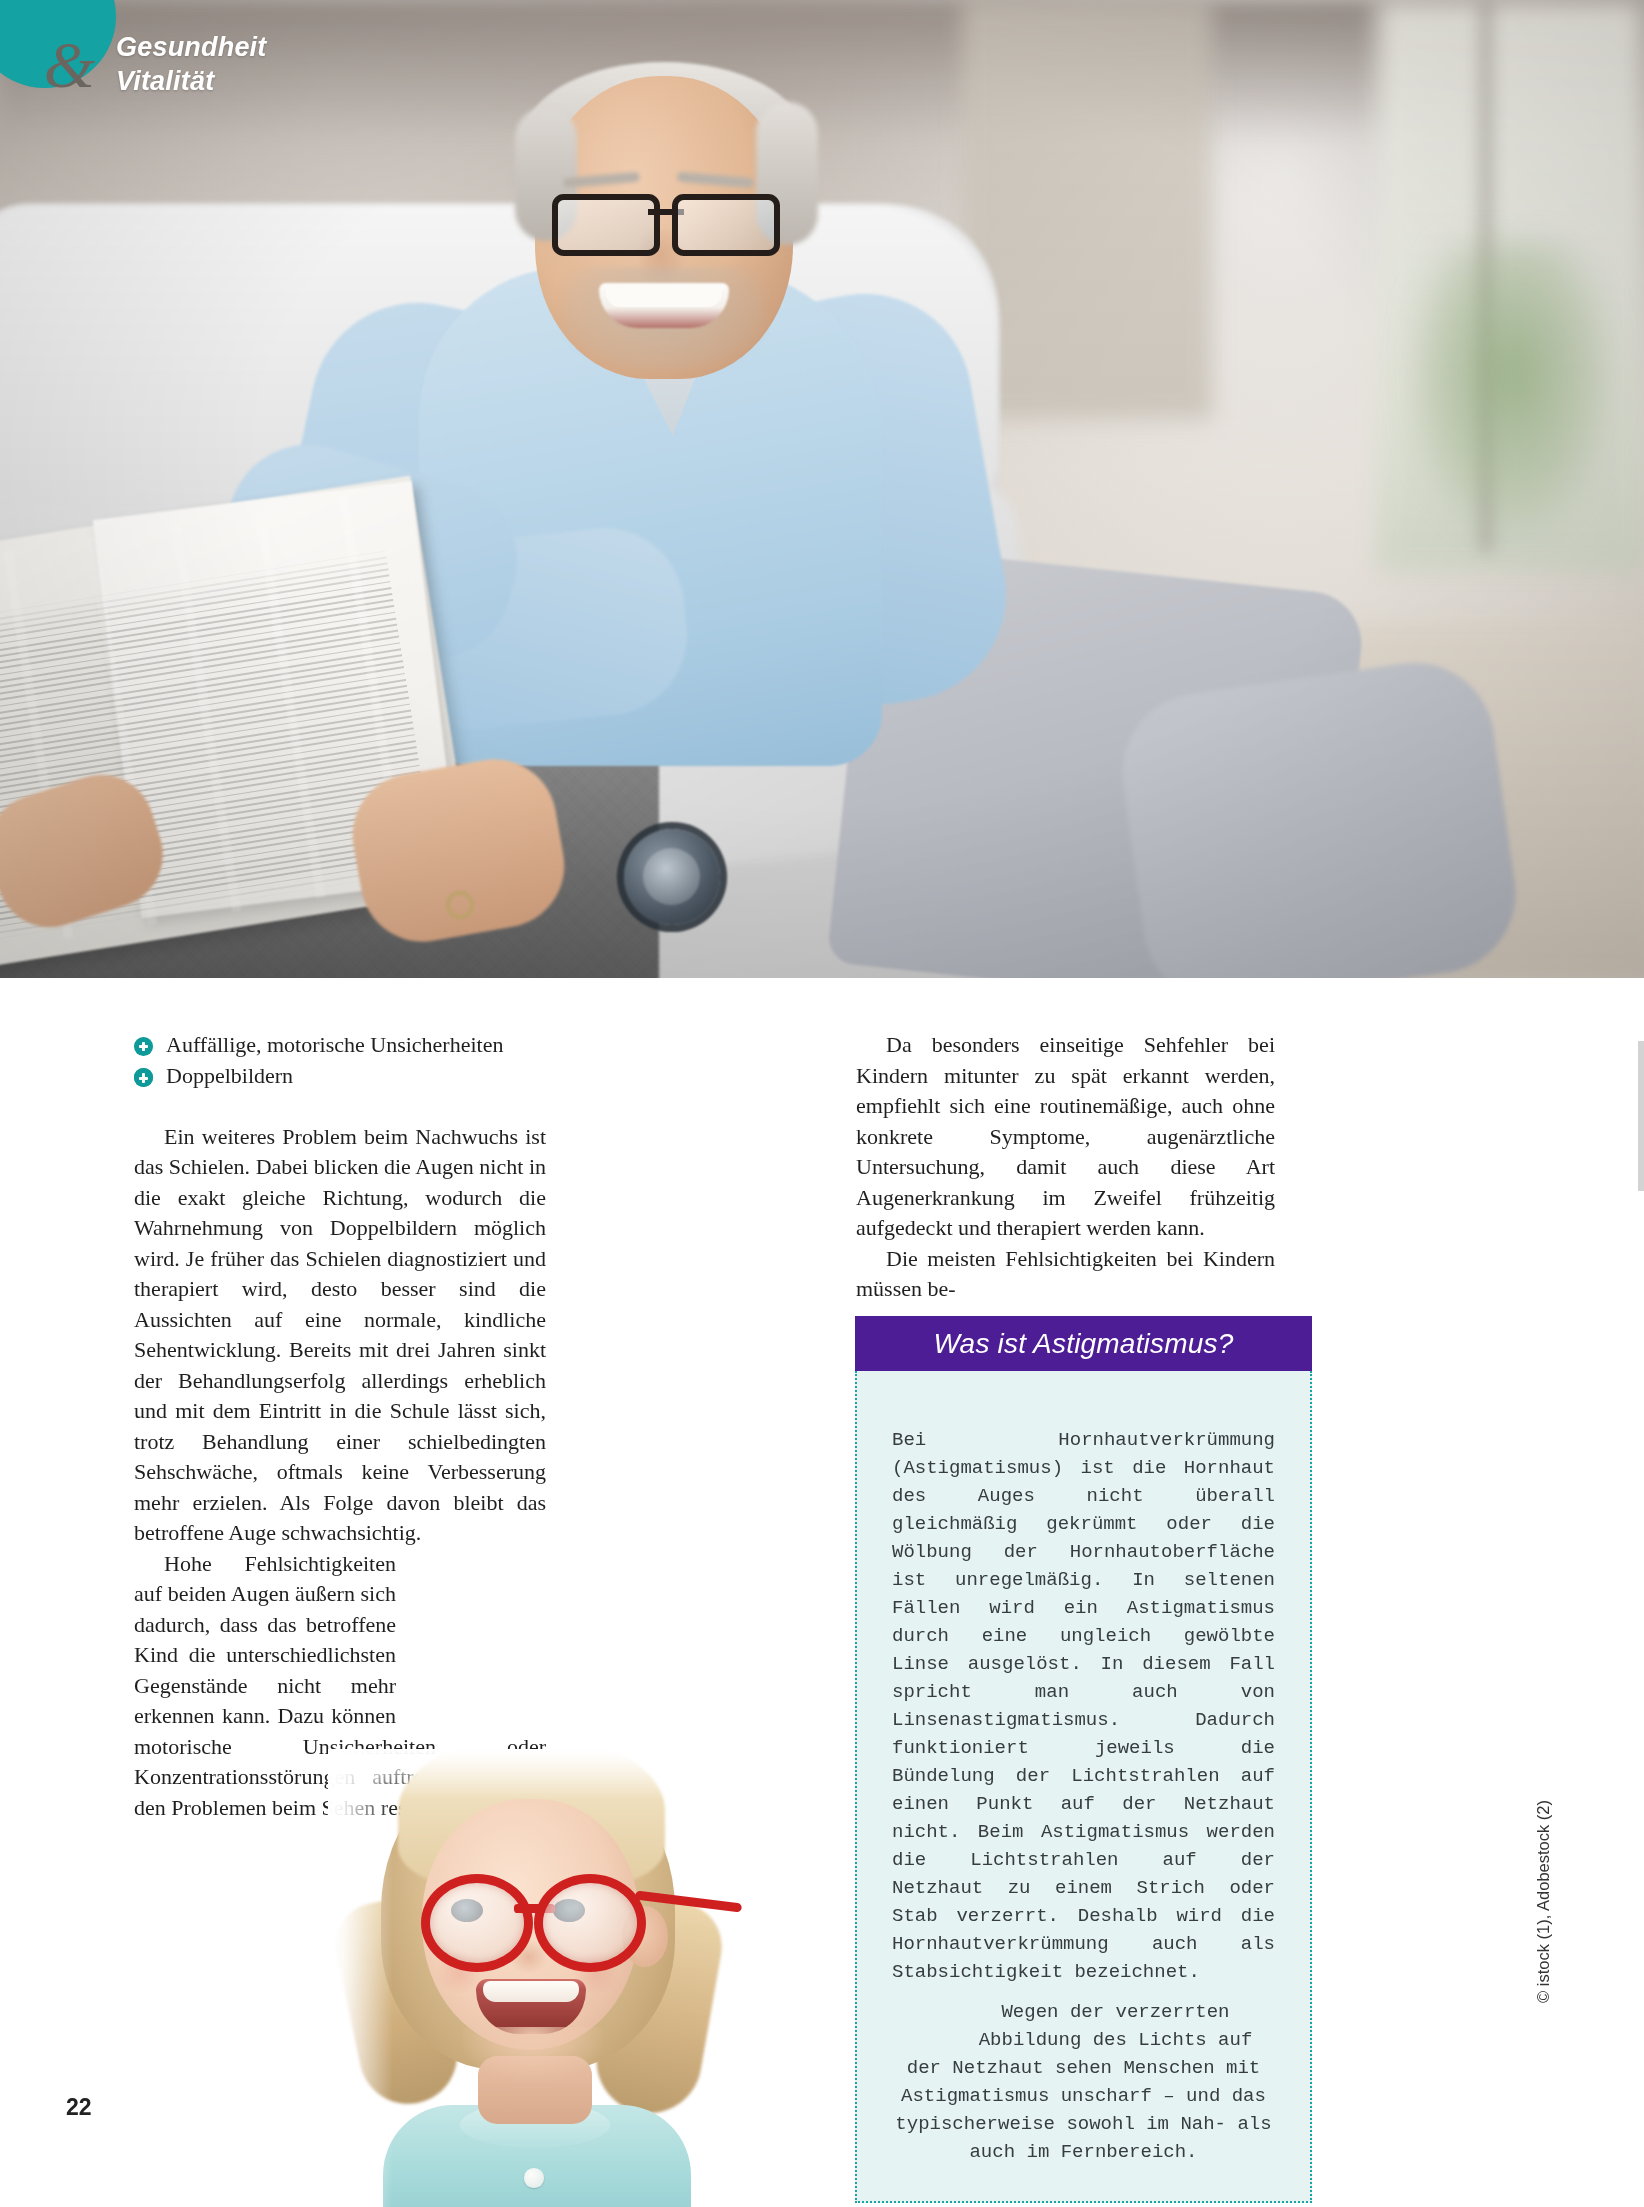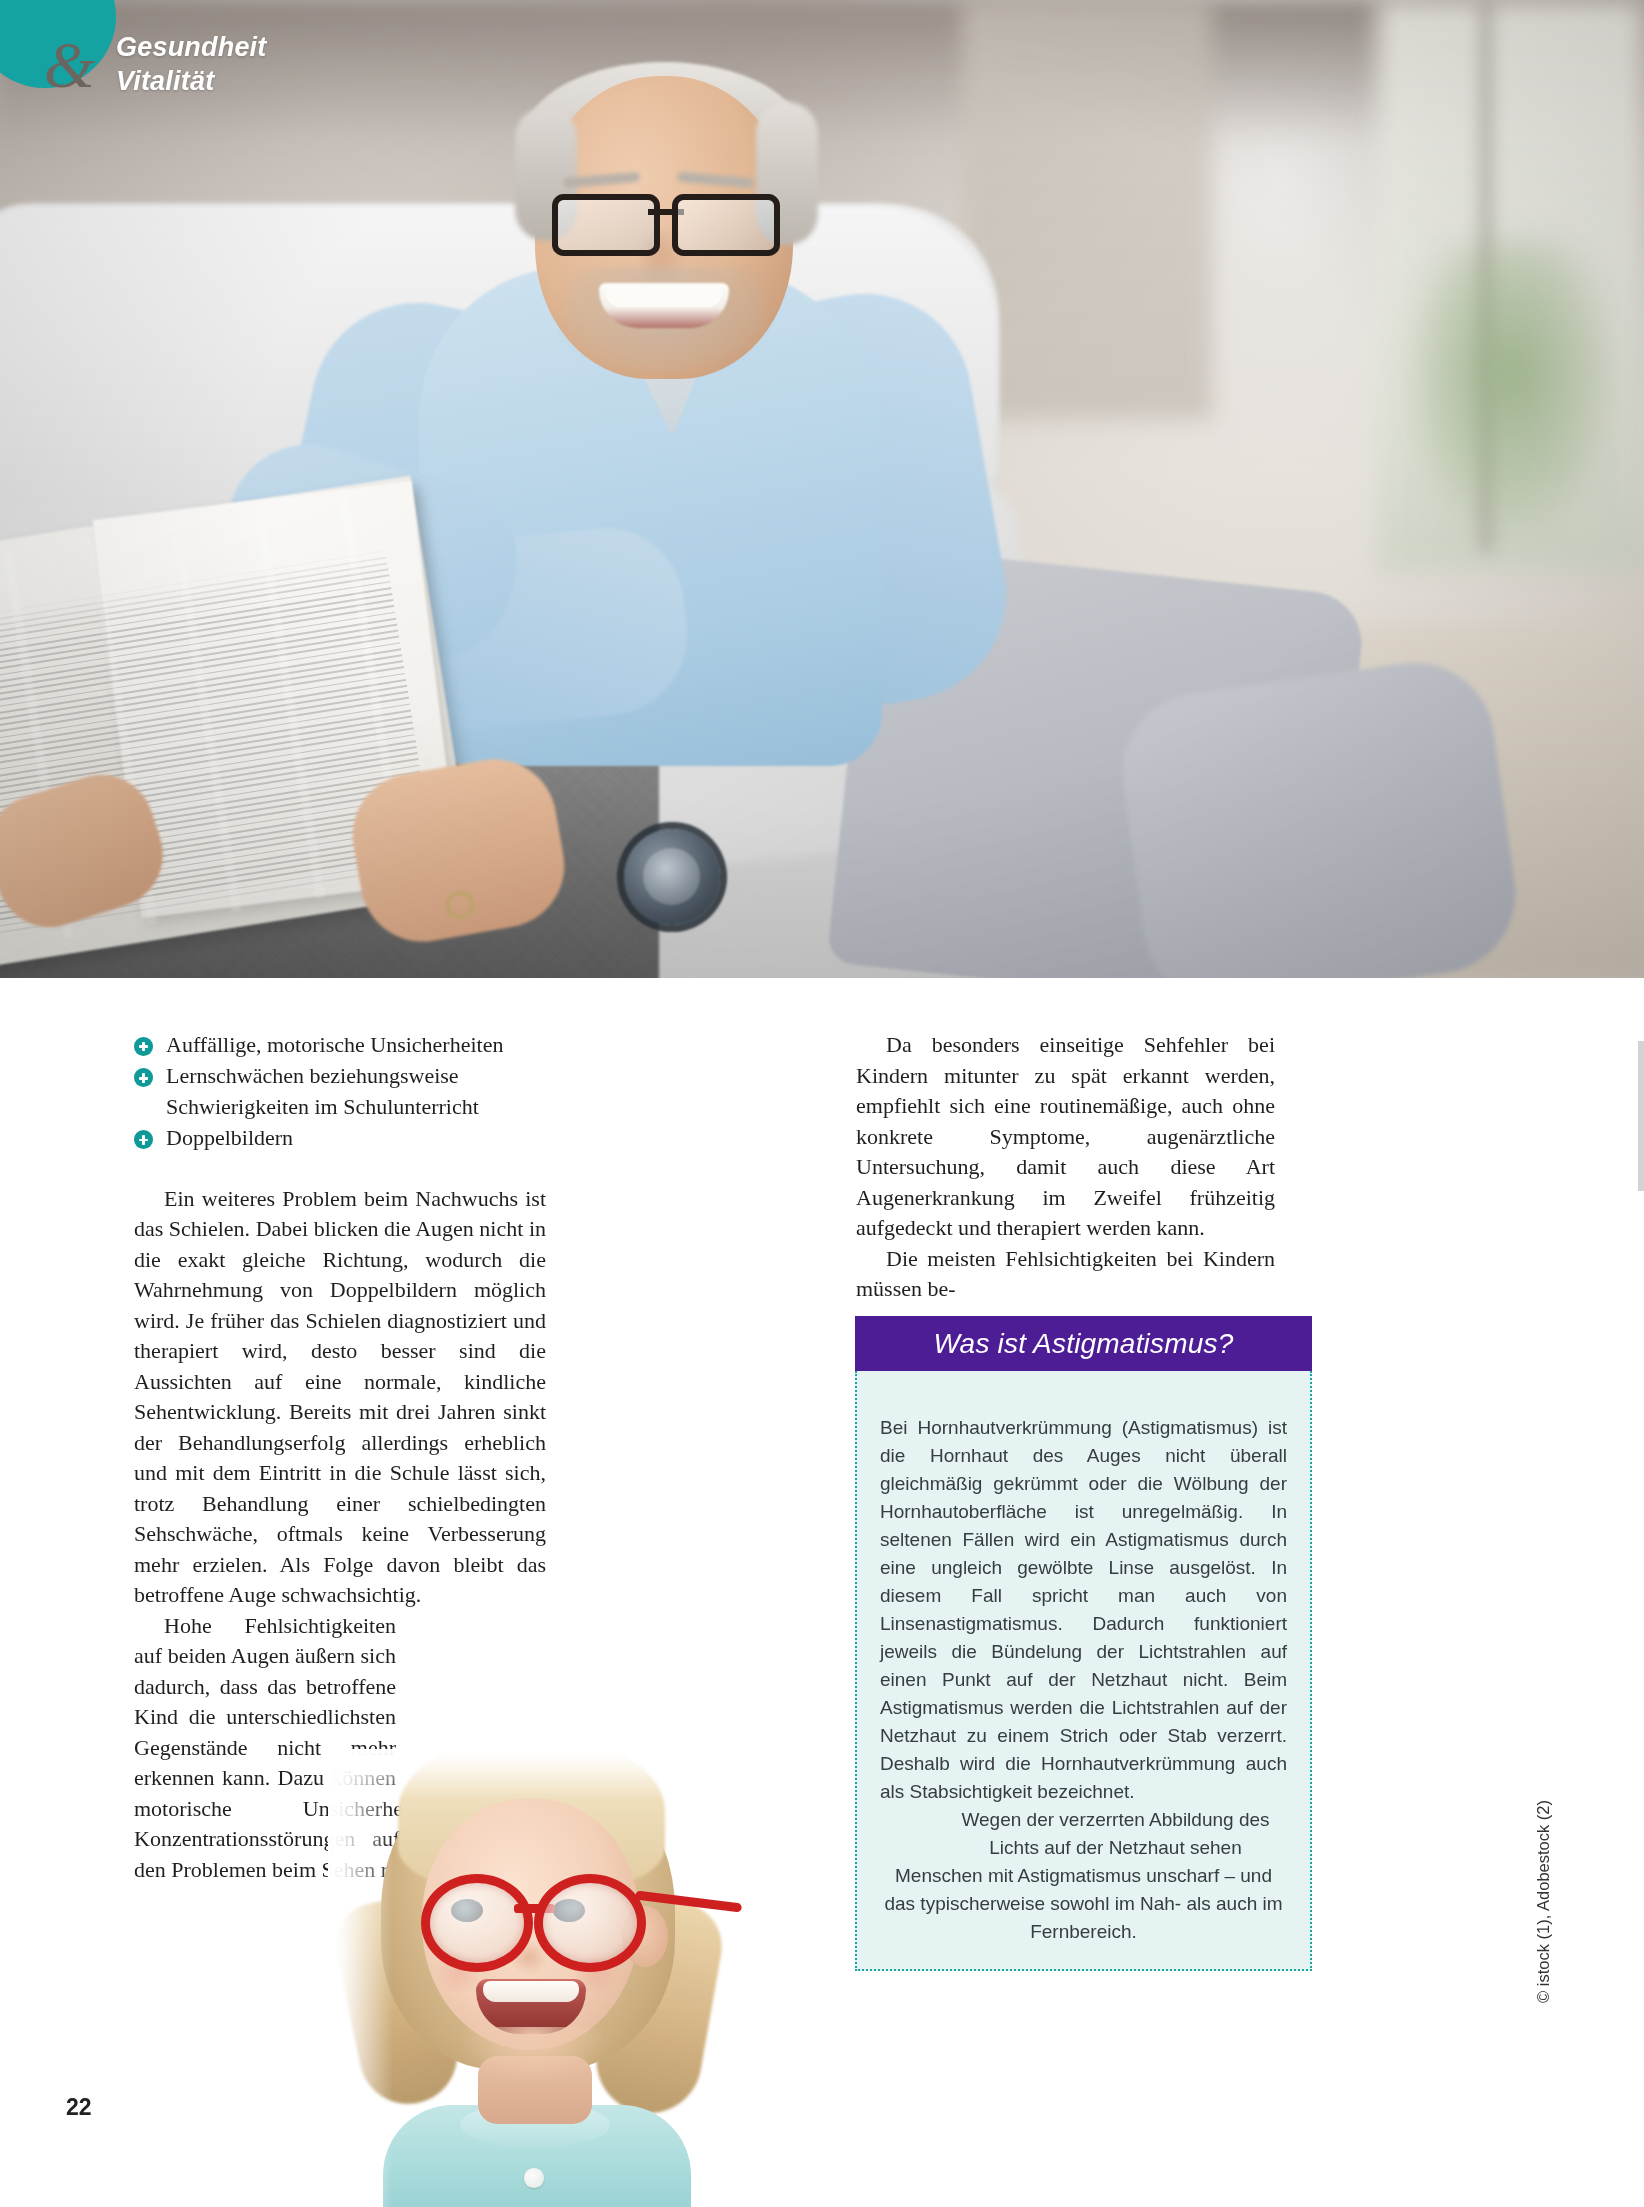--- a/index.html
+++ b/index.html
@@ -229,21 +229,21 @@
   .infobox-body{
     background:#e5f3f2;
     border:2.7px dotted #1aa3a3;border-top:none;
     padding:43px 23px 23px 23px;
     font-family:"Liberation Sans",sans-serif;
     font-size:19px;line-height:28px;color:#363c3f;
     text-align:justify;
     min-height:588px;
     box-sizing:border-box;
   }
-  .infobox-body p{margin:0;}
+  .infobox-body p{margin:12px;font-family:Liberation Mono, monospace;}
   .infobox-body p.center-indent{text-align:center;}
   .ib-notch{float:left;clear:left;width:64px;height:28px;}
 
   
   .girl{
     position:absolute;left:328px;top:1749px;width:499px;height:458px;z-index:9;
     overflow:hidden;
   }
   .g-hair{position:absolute;left:53px;top:0px;width:294px;height:321px;
     background:radial-gradient(ellipse at 50% 34%, #f0dcb8 0%, #dcc194 48%, #c1a171 86%);
@@ -395,21 +395,20 @@
   <div class="col col-left">
 
 
     <ul class="bullets">
       <li>
         <span class="plus-icon"></span>
         <span>Auffällige, motorische Unsicherheiten</span>
       </li>
       <li>
         <span class="plus-icon"></span>
-        <span>Lernschwächen beziehungsweise Schwierigkeiten im Schulunterricht</span>
       </li>
       <li>
         <span class="plus-icon"></span>
         <span>Doppelbildern</span>
       </li>
     </ul>
 
     <p class="indent" style="margin-top:30px;">Ein weiteres Problem beim Nachwuchs ist das Schielen. Dabei blicken die Augen nicht in die exakt gleiche Richtung, wodurch die Wahrnehmung von Doppelbildern möglich wird. Je früher das Schielen diagnostiziert und therapiert wird, desto besser sind die Aussichten auf eine normale, kindliche Sehentwicklung.    Bereits mit drei Jahren sinkt der Behandlungserfolg allerdings erheblich und mit dem Eintritt in die Schule lässt sich, trotz Behandlung einer schielbedingten Sehschwäche, oftmals keine Verbesserung mehr erzielen. Als Folge davon bleibt das betroffene Auge schwachsichtig.</p>
 
     <p class="indent">

